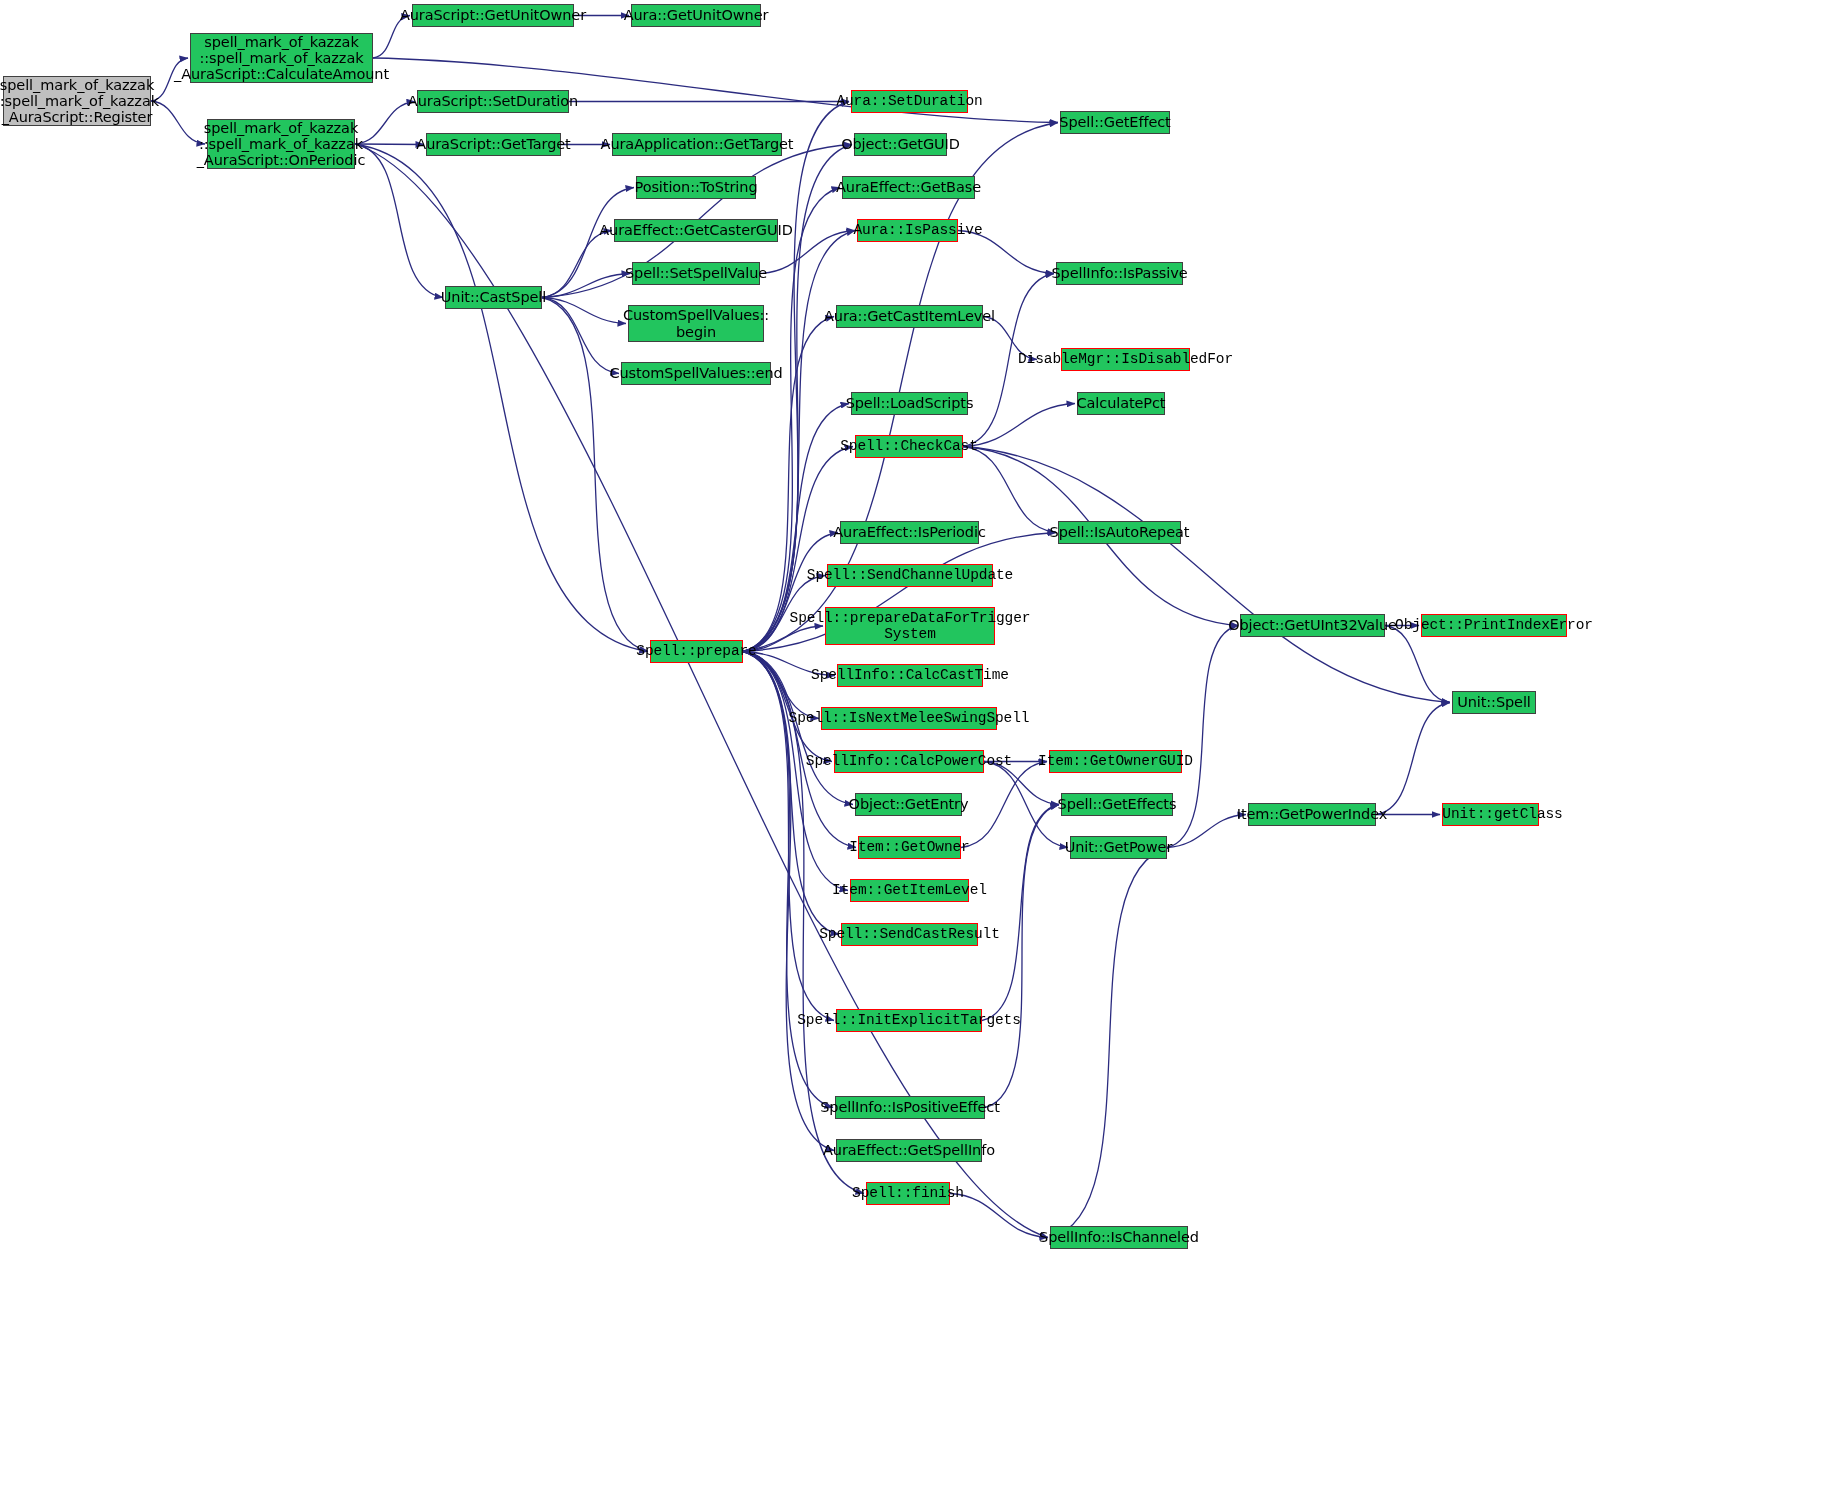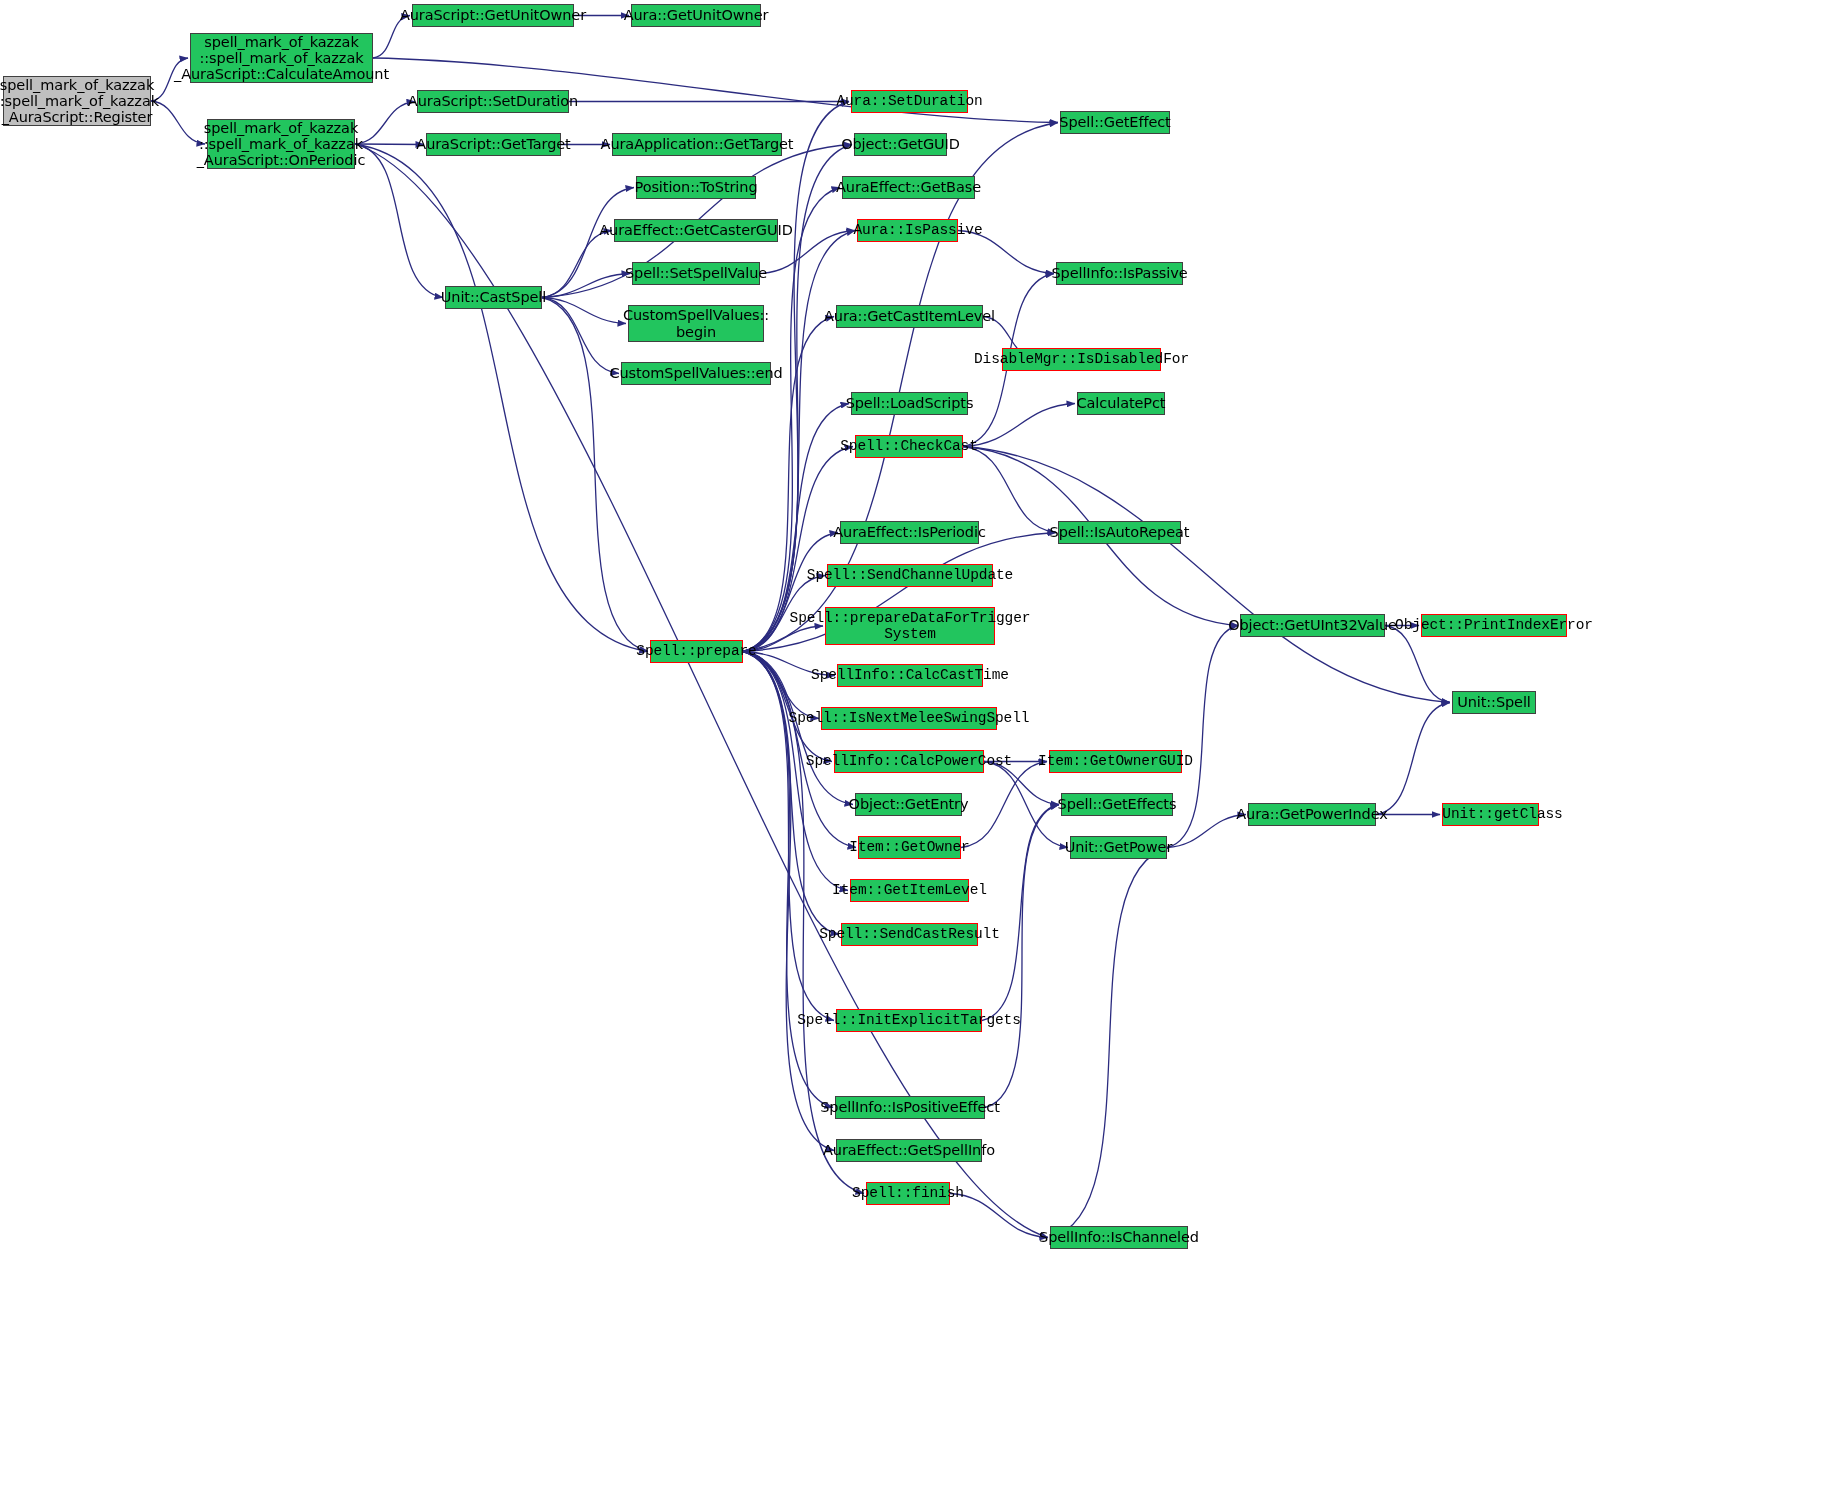--- a/index.html
+++ b/index.html
@@ -165,25 +165,25 @@
     <div class="node red" style="left: 858px; top: 836px; width: 103px; height: 23px;">Item::GetOwner</div>
     <div class="node red" style="left: 850px; top: 879px; width: 119px; height: 23px;">Item::GetItemLevel</div>
     <div class="node red" style="left: 841px; top: 923px; width: 137px; height: 23px;">Spell::SendCastResult</div>
     <div class="node red" style="left: 836px; top: 1009px; width: 146px; height: 23px;">Spell::InitExplicitTargets</div>
     <div class="node" style="left: 835px; top: 1096px; width: 150px; height: 23px;">SpellInfo::IsPositiveEffect</div>
     <div class="node" style="left: 836px; top: 1139px; width: 146px; height: 23px;">AuraEffect::GetSpellInfo</div>
     <div class="node red" style="left: 866px; top: 1182px; width: 84px; height: 23px;">Spell::finish</div>
     <div class="node red" style="left: 650px; top: 640px; width: 93px; height: 23px;">Spell::prepare</div>
     <div class="node" style="left: 1060px; top: 111px; width: 110px; height: 23px;">Spell::GetEffect</div>
     <div class="node" style="left: 1056px; top: 262px; width: 127px; height: 23px;">SpellInfo::IsPassive</div>
-    <div class="node red" style="left: 1002px; top: 348px; width: 159px; height: 23px;">DisableMgr::IsDisabledFor</div>
+    <div class="node red" style="left: 1061px; top: 348px; width: 129px; height: 23px;">DisableMgr::IsDisabledFor</div>
     <div class="node" style="left: 1077px; top: 392px; width: 88px; height: 23px;">CalculatePct</div>
     <div class="node" style="left: 1058px; top: 521px; width: 123px; height: 23px;">Spell::IsAutoRepeat</div>
     <div class="node red" style="left: 1049px; top: 750px; width: 133px; height: 23px;">Item::GetOwnerGUID</div>
     <div class="node" style="left: 1061px; top: 793px; width: 112px; height: 23px;">Spell::GetEffects</div>
     <div class="node" style="left: 1070px; top: 836px; width: 97px; height: 23px;">Unit::GetPower</div>
     <div class="node" style="left: 1240px; top: 614px; width: 145px; height: 23px;">Object::GetUInt32Value</div>
     <div class="node red" style="left: 1421px; top: 614px; width: 146px; height: 23px;">Object::PrintIndexError</div>
     <div class="node" style="left: 1452px; top: 691px; width: 84px; height: 23px;">Unit::Spell</div>
-    <div class="node" style="left: 1248px; top: 803px; width: 128px; height: 23px;">Aura::GetPowerIndex</div>
+    <div class="node" style="left: 1248px; top: 803px; width: 128px; height: 23px;">Item::GetPowerIndex</div>
     <div class="node red" style="left: 1442px; top: 803px; width: 97px; height: 23px; padding-left: 27px;">Unit::getClass</div>
     <div class="node" style="left: 1050px; top: 1226px; width: 138px; height: 23px;">SpellInfo::IsChanneled</div>
   </div>
 
 </body></html>

